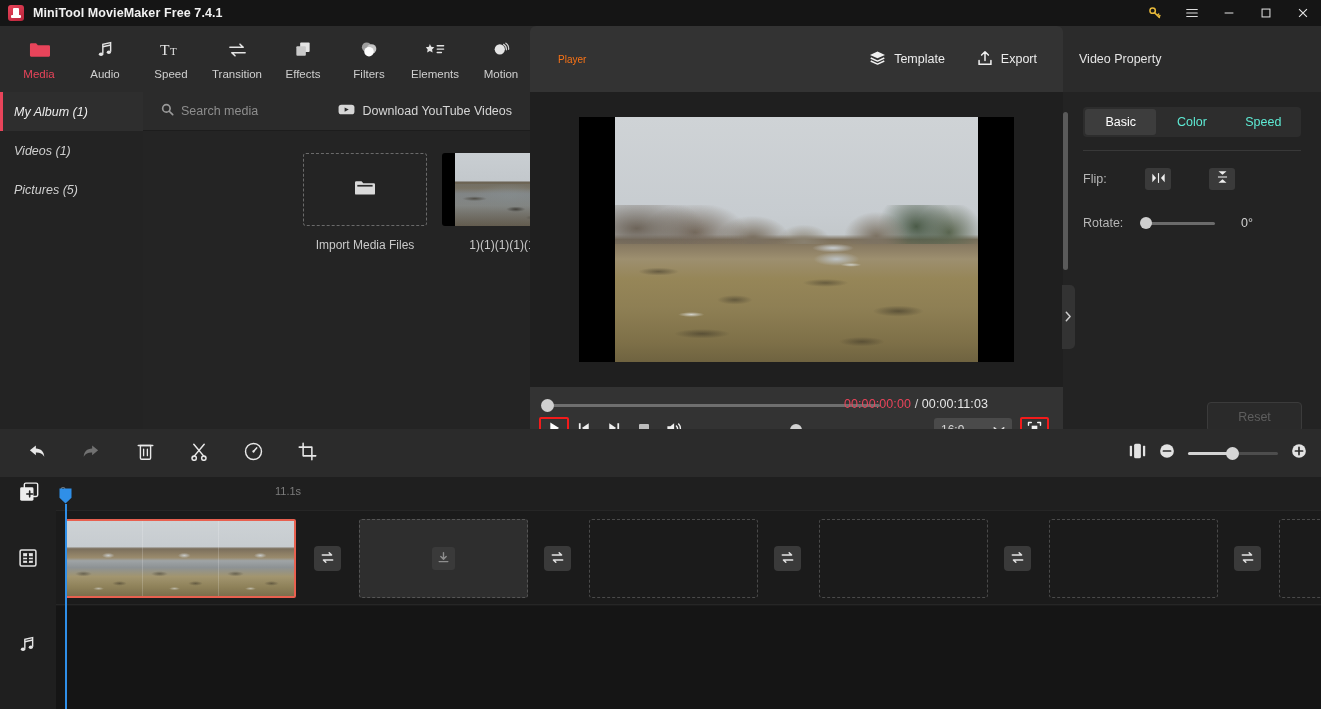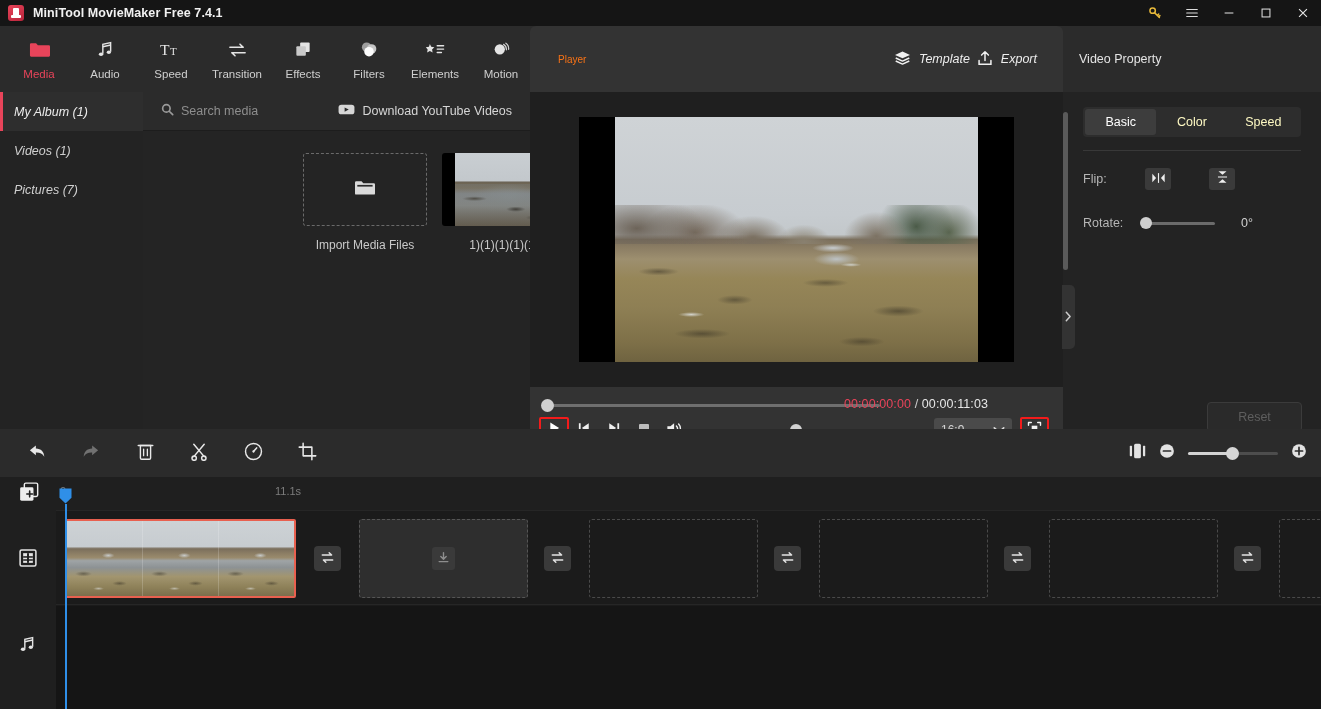--- a/index.html
+++ b/index.html
@@ -126,21 +126,21 @@
     display: flex; align-items: center; justify-content: center;
   }
 
   
   .player {
     position: absolute; left: 530px; top: 26px; width: 533px; height: 403px;
     background: #333333; border-radius: 6px 6px 0 0;
   }
   .player-head { height: 66px; display: flex; align-items: center; position: relative; }
   .player-title { margin-left: 28px; font-size: 10px; color: #f97316; }
-  .ph-actions { margin-left: auto; display: flex; align-items: flex-end; gap: 7px; margin-right: 26px; font-style: italic; }
+  .ph-actions { margin-left: auto; display: flex; align-items: flex-end; gap: 32px; margin-right: 26px; }
   .ph-btn { display: flex; align-items: center; gap: 8px; cursor: default; }
   .ph-btn span { font-size: 12.5px; color: #ededed; }
 
   .player-stage {
     position: absolute; left: 0; top: 66px; width: 533px; height: 295px;
     background: #1f1f1f; display: flex; align-items: center; justify-content: center;
   }
   .video-frame {
     width: 435px; height: 245px; background: #000; position: relative; overflow: hidden;
   }
@@ -232,21 +232,21 @@
   }
   .prop-head { height: 66px; display: flex; align-items: center; background: #2b2b2b; }
   .prop-title { margin-left: 16px; font-size: 12.5px; color: #e4e4e4; }
   .prop-body { position: relative; height: 337px; }
   .seg {
     margin: 15px 20px 0 20px; height: 30px; background: #2d2d2d; border-radius: 4px;
     display: flex; align-items: center; padding: 2px;
   }
   .seg-btn {
     flex: 1; height: 26px; display: flex; align-items: center; justify-content: center;
-    font-size: 12.5px; color: #fef9c3; border-radius: 3px; cursor: default;
+    font-size: 12.5px; color: #5eead4; border-radius: 3px; cursor: default;
   }
   .seg-btn.active { background: #3d3d3d; color: #fff; }
   .divider { margin: 13px 20px 0 20px; height: 1px; background: #383838; }
   .prop-row { display: flex; align-items: center; padding: 0 20px; height: 44px; margin-top: 6px; }
   .prop-label { width: 58px; font-size: 12.5px; color: #b6b6b6; }
   .flip-btn {
     width: 26px; height: 22px; background: #3a3a3a; border-radius: 3px;
     display: flex; align-items: center; justify-content: center; cursor: default;
   }
   .rot-track { width: 70px; height: 3px; background: #6b6b6b; border-radius: 2px; position: relative; margin-left: 4px; }
@@ -454,21 +454,21 @@
   </div>
 
   <div class="leftpanel">
     <div class="lp-item active">
       <span>My Album (1)</span>
     </div>
     <div class="lp-item">
       <span>Videos (1)</span>
     </div>
     <div class="lp-item">
-      <span>Pictures (7)</span>
+      <span>Pictures (5)</span>
     </div>
   </div>
 
   <div class="mediapanel">
     <div class="media-toolbar">
       <div class="search-box">
         <span>
           <svg width="13" height="13" viewBox="0 0 14 14">
               <circle cx="5.8" cy="5.8" r="4" fill="none" stroke="#9a9a9a" stroke-width="1.8"></circle>
               <path d="M8.9 8.9L12.6 12.6" stroke="#9a9a9a" stroke-width="1.8" stroke-linecap="round"></path>

